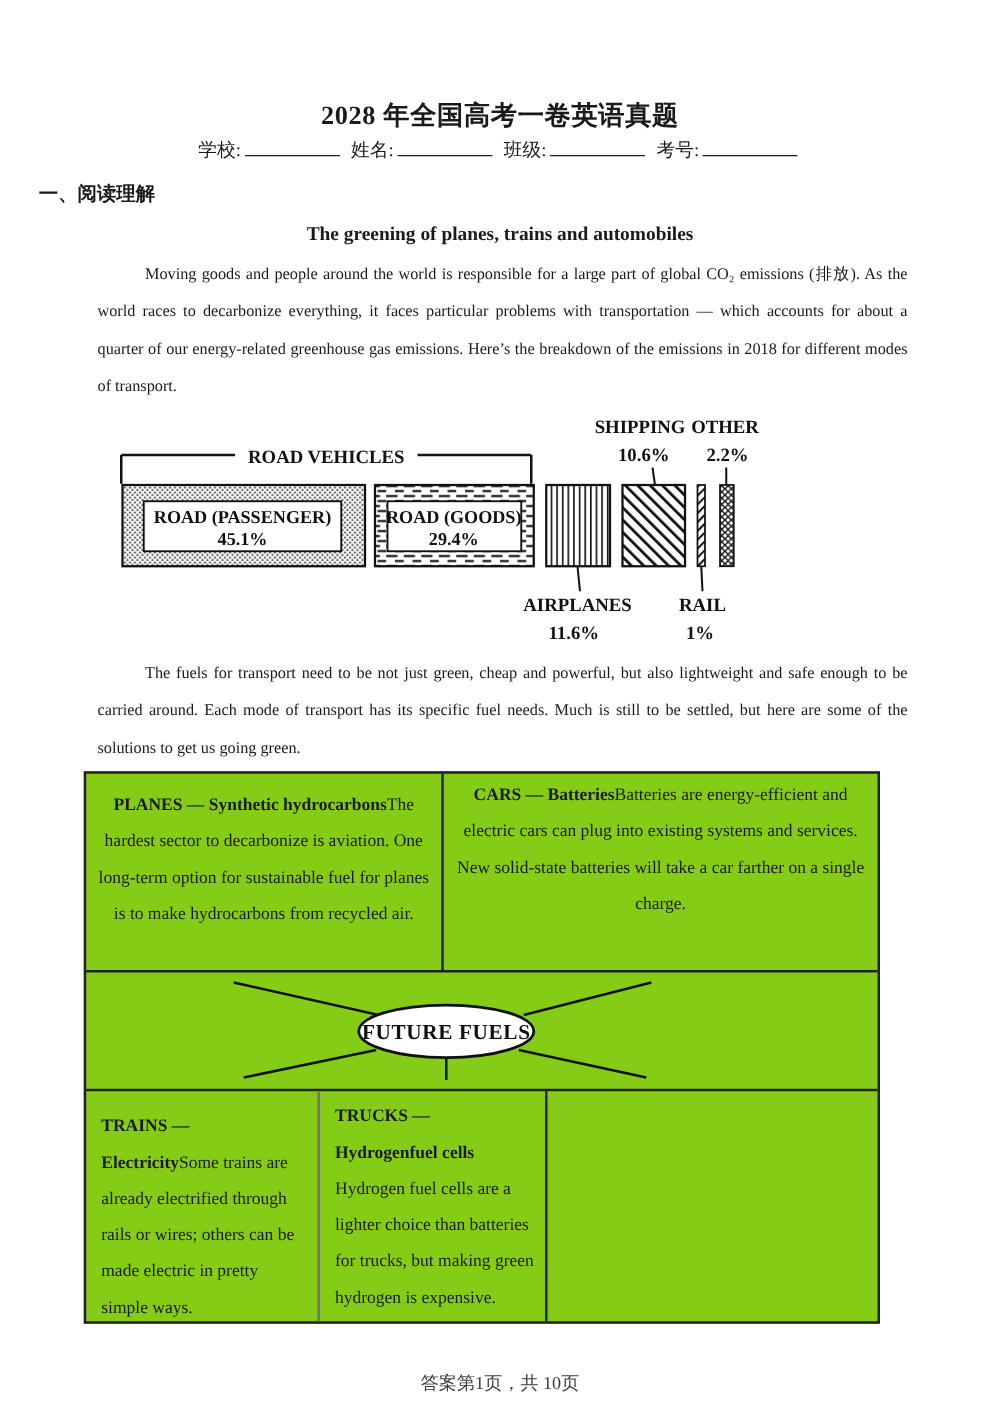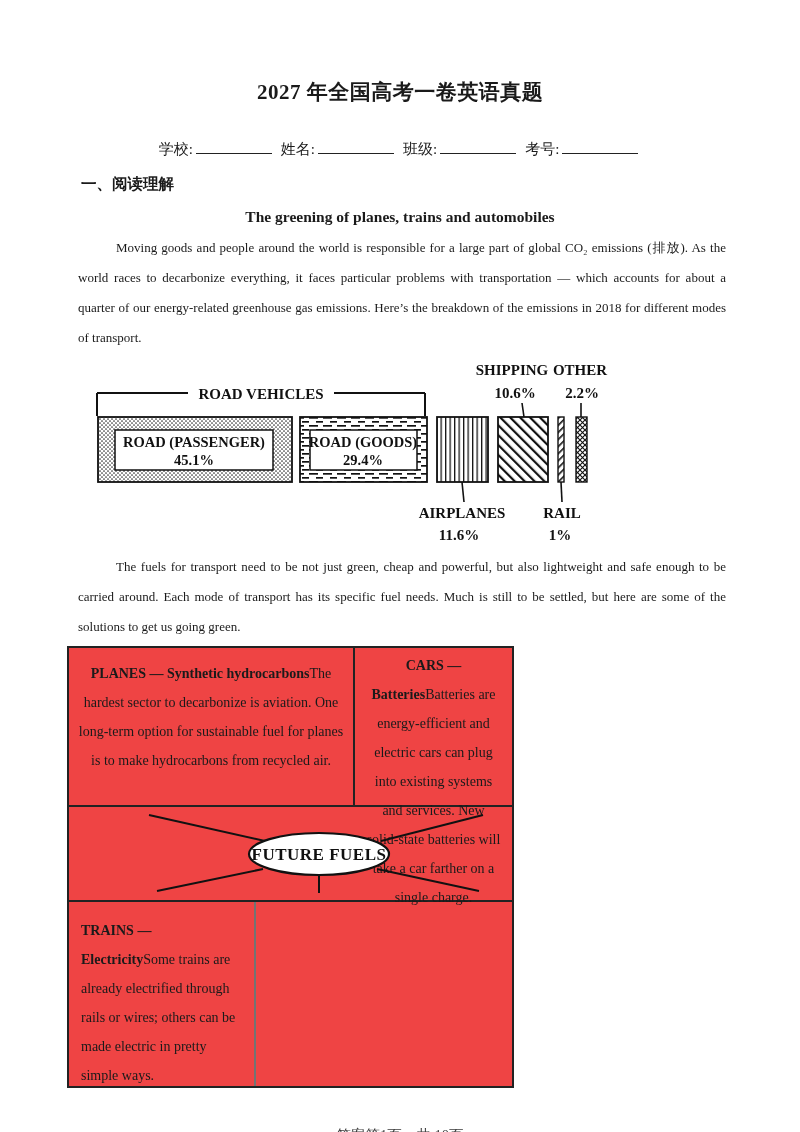--- a/index.html
+++ b/index.html
@@ -1,33 +1,33 @@
 <!DOCTYPE html>
 <html><head>
 <meta charset="utf-8">
 <style>
   html,body{margin:0;padding:0;background:#ffffff;}
   body{width:800px;height:1132px;overflow:hidden;
        font-family:"Liberation Serif","DejaVu Serif",serif;color:#1a1a1a;}
   .page{position:relative;width:800px;height:1132px;background:#fff;}
 
   .doc-title{margin:78px 0 0 0;text-align:center;font-size:21px;font-weight:bold;letter-spacing:.5px;}
-  .form-line{margin-top:33px;text-align:center;font-size:15px;}
+  .form-line{margin-top:4px;text-align:center;font-size:15px;}
   .form-line .lbl{margin-left:6px;}
   .blank{display:inline-block;width:76px;height:14px;border-bottom:1.6px solid #222;margin:0 3px;vertical-align:baseline;}
-  .section-heading{margin:15px 0 0 81px;font-size:15.5px;font-weight:bold;}
+  .section-heading{margin:15px 0 0 31px;font-size:15.5px;font-weight:bold;}
   .article-title{margin-top:13px;text-align:center;font-size:15.5px;font-weight:bold;}
   .para{margin:7px 74px 0 78px;font-size:13px;line-height:30px;text-align:justify;text-indent:38px;}
 
   .chart-wrap{margin:7px 0 0 85px;height:185px;}
   .chart-svg text{font-family:"Liberation Serif","DejaVu Serif",serif;}
   .c-label{font-size:15px;font-weight:bold;fill:#111;}
   .c-inner{font-size:14.5px;font-weight:bold;fill:#111;}
 
-  .ttable{margin:4px 0 0 67px;width:447px;border:2px solid #222;box-sizing:border-box;background:#ef4444;}
+  .ttable{margin:4px 0 0 67px;width:637px;border:2px solid #222;box-sizing:border-box;background:#84cc16;}
   .trow1{display:flex;border-bottom:2px solid #222;height:157px;}
   .trow2{height:93px;border-bottom:2px solid #222;text-align:center;}
   .trow3{display:flex;height:184px;}
   .cell{box-sizing:border-box;font-size:14px;line-height:29px;}
   .cell-planes{width:286px;border-right:2px solid #222;text-align:center;padding:11px 9px 0 9px;}
   .cell-cars{flex:1;text-align:center;padding:3px 10px 0 10px;}
   .cell-trains{width:187px;border-right:2px solid #737373;padding:14px 10px 0 12px;}
   .cell-trucks{width:182px;border-right:2px solid #222;padding:6px 8px 0 12px;}
   .cell-ships{flex:1;padding:10px 8px 0 12px;}
   .cell p{margin:0;}
@@ -35,21 +35,21 @@
   .ff-svg text{font-family:"Liberation Serif","DejaVu Serif",serif;}
   .ff-label{font-size:17px;font-weight:bold;fill:#111;letter-spacing:.5px;}
 
   .footer{margin-top:38px;text-align:center;font-size:14.5px;color:#3a3a3a;}
 </style>
 </head>
 <body>
 
 <div class="page">
 
-  <h1 class="doc-title">2027 年全国高考一卷英语真题</h1>
+  <h1 class="doc-title">2028 年全国高考一卷英语真题</h1>
 
   <div class="form-line"><span>学校:</span><span class="blank"></span><span class="lbl">姓名:</span><span class="blank"></span><span class="lbl">班级:</span><span class="blank"></span><span class="lbl">考号:</span><span class="blank"></span></div>
 
   <div class="section-heading">一、阅读理解</div>
 
   <div class="article-title">The greening of planes, trains and automobiles</div>
 
   <p class="para">Moving goods and people around the world is responsible for a large part of global CO₂ emissions (排放). As the world races to decarbonize everything, it faces particular problems with transportation — which accounts for about a quarter of our energy-related greenhouse gas emissions. Here’s the breakdown of the emissions in 2018 for different modes of transport.</p>
 
   <div class="chart-wrap">
@@ -138,18 +138,22 @@
         <line x1="250" y1="68" x2="250" y2="86" stroke="#111" stroke-width="2"></line>
         <ellipse cx="250" cy="47" rx="70" ry="21" fill="#fff" stroke="#111" stroke-width="2.2"></ellipse>
         <text x="250" y="53" text-anchor="middle" class="ff-label">FUTURE FUELS</text>
       </svg>
     </div>
 
     <div class="trow3">
       <div class="cell cell-trains">
           <p><b>TRAINS — Electricity</b><span>Some trains are already electrified through rails or wires; others can be made electric in pretty simple ways.</span></p>
         </div>
+      <div class="cell cell-trucks">
+          <p><b>TRUCKS — Hydrogenfuel cells</b></p>
+          <p>Hydrogen fuel cells are a lighter choice than batteries for trucks, but making green hydrogen is expensive.</p>
+        </div>
     </div>
   </div>
 
   <div class="footer">答案第1页，共 10页</div>
 
 </div>
 
 </body></html>

